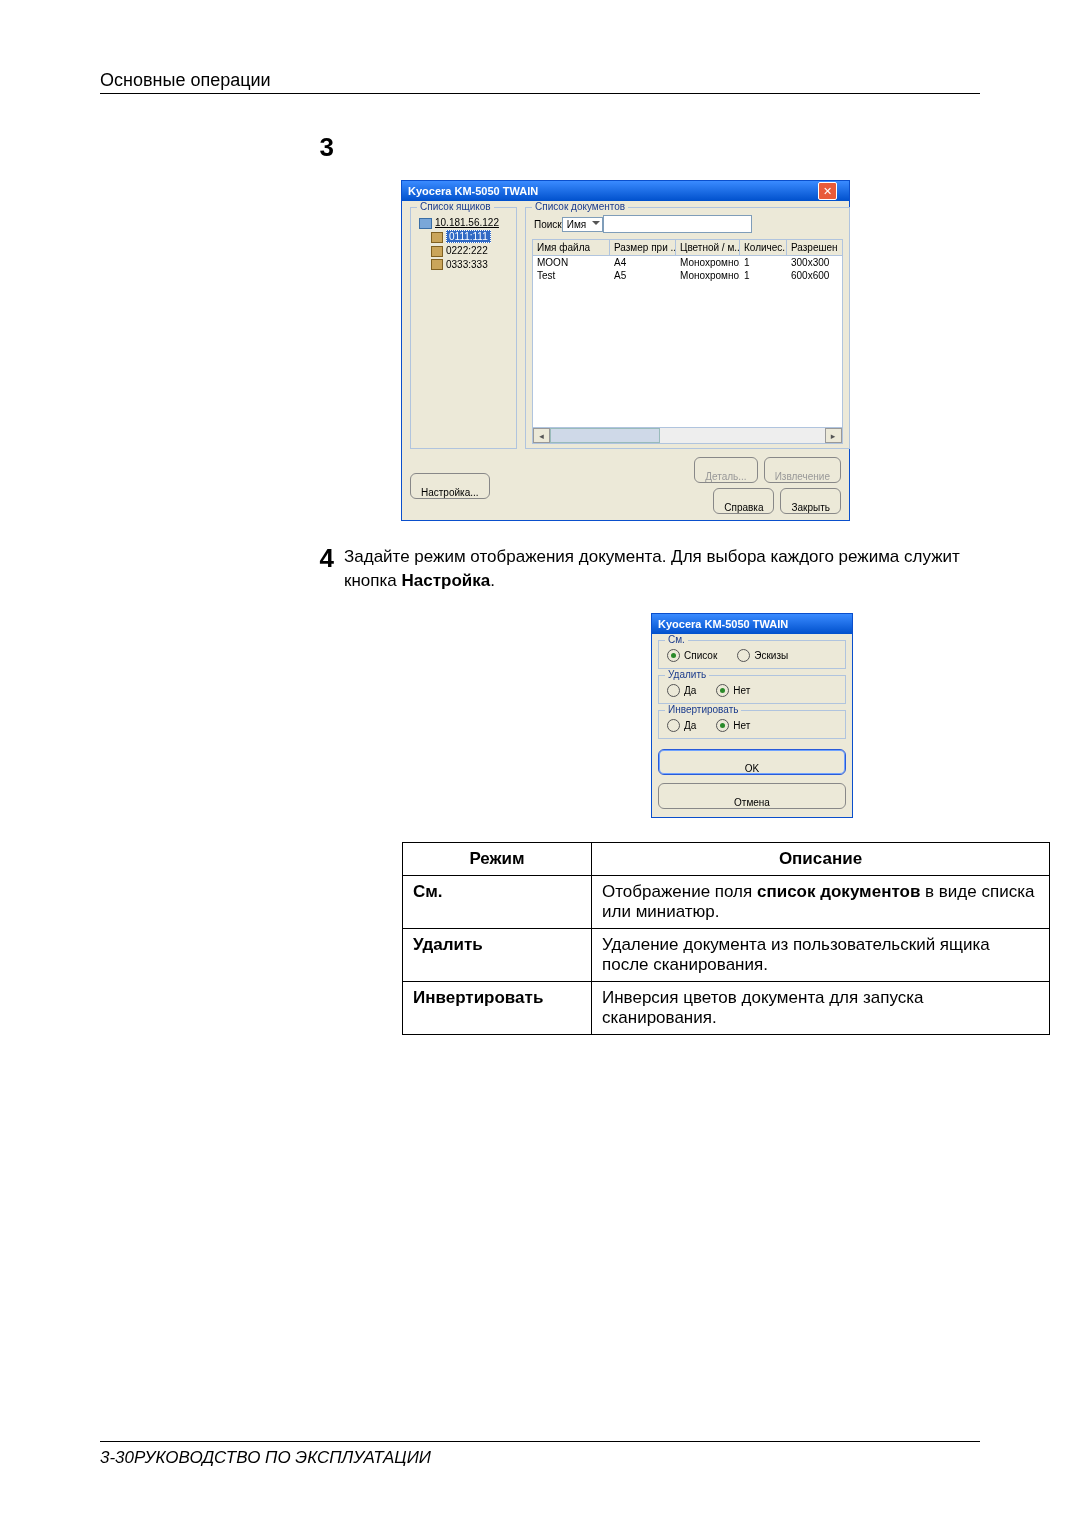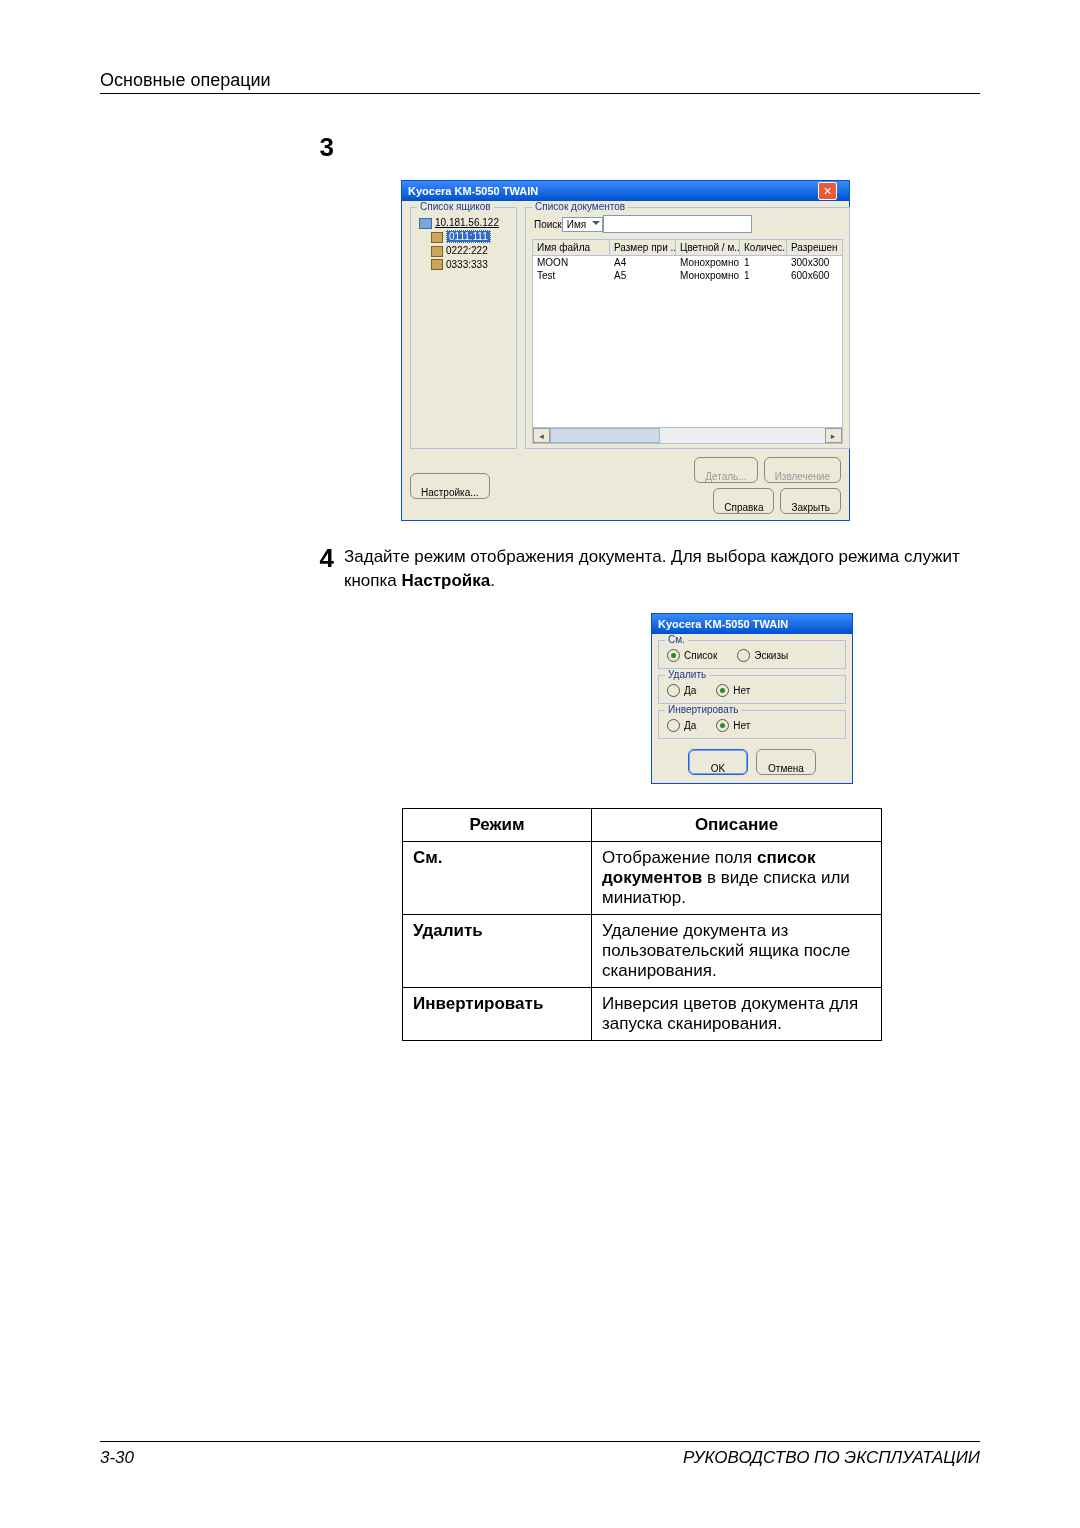--- a/index.html
+++ b/index.html
@@ -210,44 +210,44 @@
   .radio{
     display:flex;align-items:center;gap:4px;font-size:10px;color:#000;
   }
   .radio .dot{
     width:11px;height:11px;border:1px solid #555;border-radius:50%;
     display:flex;align-items:center;justify-content:center;
   }
   .radio .dot.sel:after{
     content:"";width:5px;height:5px;background:#2a8a2a;border-radius:50%;
   }
-  .dlg2-foot{display:flex;justify-content:center;gap:8px;padding:4px 6px 8px 6px;}
+  .dlg2-foot{display:flex;justify-content:center;gap:8px;padding:4px 6px 8px 6px;flex-direction:column;}
   .dlg2-foot .btn{min-width:60px;text-align:center;}
   .dlg2-foot .btn.focus{border:1px solid #2a5bd8;box-shadow:0 0 0 1px #6fa2ff inset;}
 
   
   .modes-table{
-    width:480px;
+    width:648px;
     margin-left:302px;
     border-collapse:collapse;
     font-size:17px;
   }
   .modes-table th,.modes-table td{
     border:1px solid #000;
     padding:6px 10px;
     vertical-align:top;
     text-align:left;
   }
   .modes-table th{font-weight:bold;text-align:center;}
   .modes-table .c-mode{width:168px;font-weight:bold;}
 
   
   .page-footer{
     position:absolute;left:100px;right:100px;bottom:60px;
-    display:flex;justify-content:space-between;
+    display:flex;justify-content:flex-start;
     border-top:1px solid #000;
     padding-top:6px;
     font-style:italic;
     font-size:17px;
   }
 </style>
 </head>
 <body>
 
 <div class="page">

